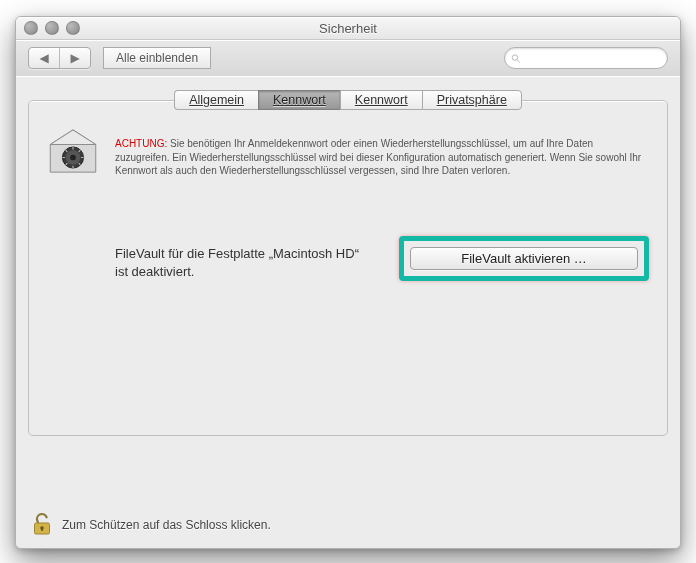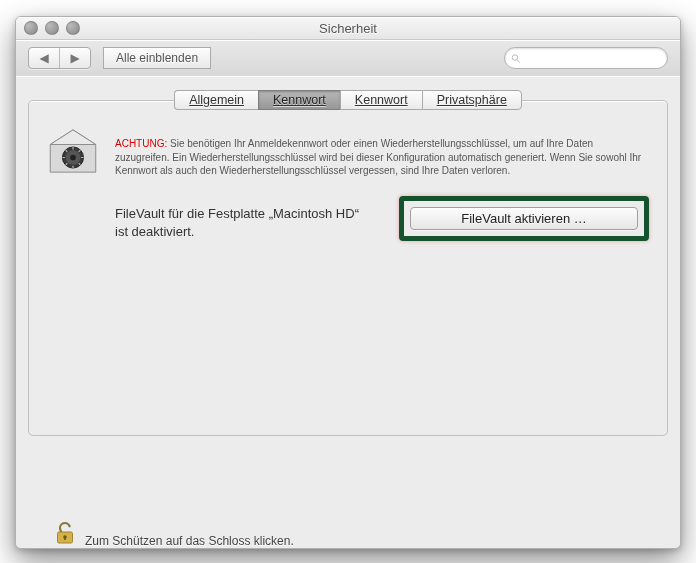--- a/index.html
+++ b/index.html
@@ -192,23 +192,24 @@
     gap: 12px;
   }
   .status {
     font-size: 13px;
     color: #333;
     max-width: 260px;
     line-height: 1.35;
   }
   .highlight {
     padding: 6px;
-    border: 5px solid #14532d;
+    border: 5px solid #14b8a6;
     border-radius: 4px;
     box-shadow: 0 0 4px rgba(225,0,0,0.3);
+    margin-top: 40px;
   }
   .aquabtn {
     display: inline-flex;
     align-items: center;
     justify-content: center;
     min-width: 190px;
     height: 21px;
     padding: 0 18px;
     font-size: 13px;
     color: #222;
@@ -218,24 +219,23 @@
     border-radius: 4px;
     box-shadow: inset 0 1px 0 #fff, 0 1px 0 rgba(255,255,255,0.6);
   }
 
   
   .footer {
     position: absolute;
     left: 0; right: 0; bottom: 0;
     height: 46px;
     display: flex;
-    align-items: flex-end;
+    align-items: center;
     padding: 0 16px;
     gap: 10px;
-    margin-left: 23px;
   }
   .footer .text {
     font-size: 12px;
     color: #444;
     text-shadow: 0 1px 0 #fff;
   }
 
   
   .vaulticon { width: 52px; flex: 0 0 52px; }
 

